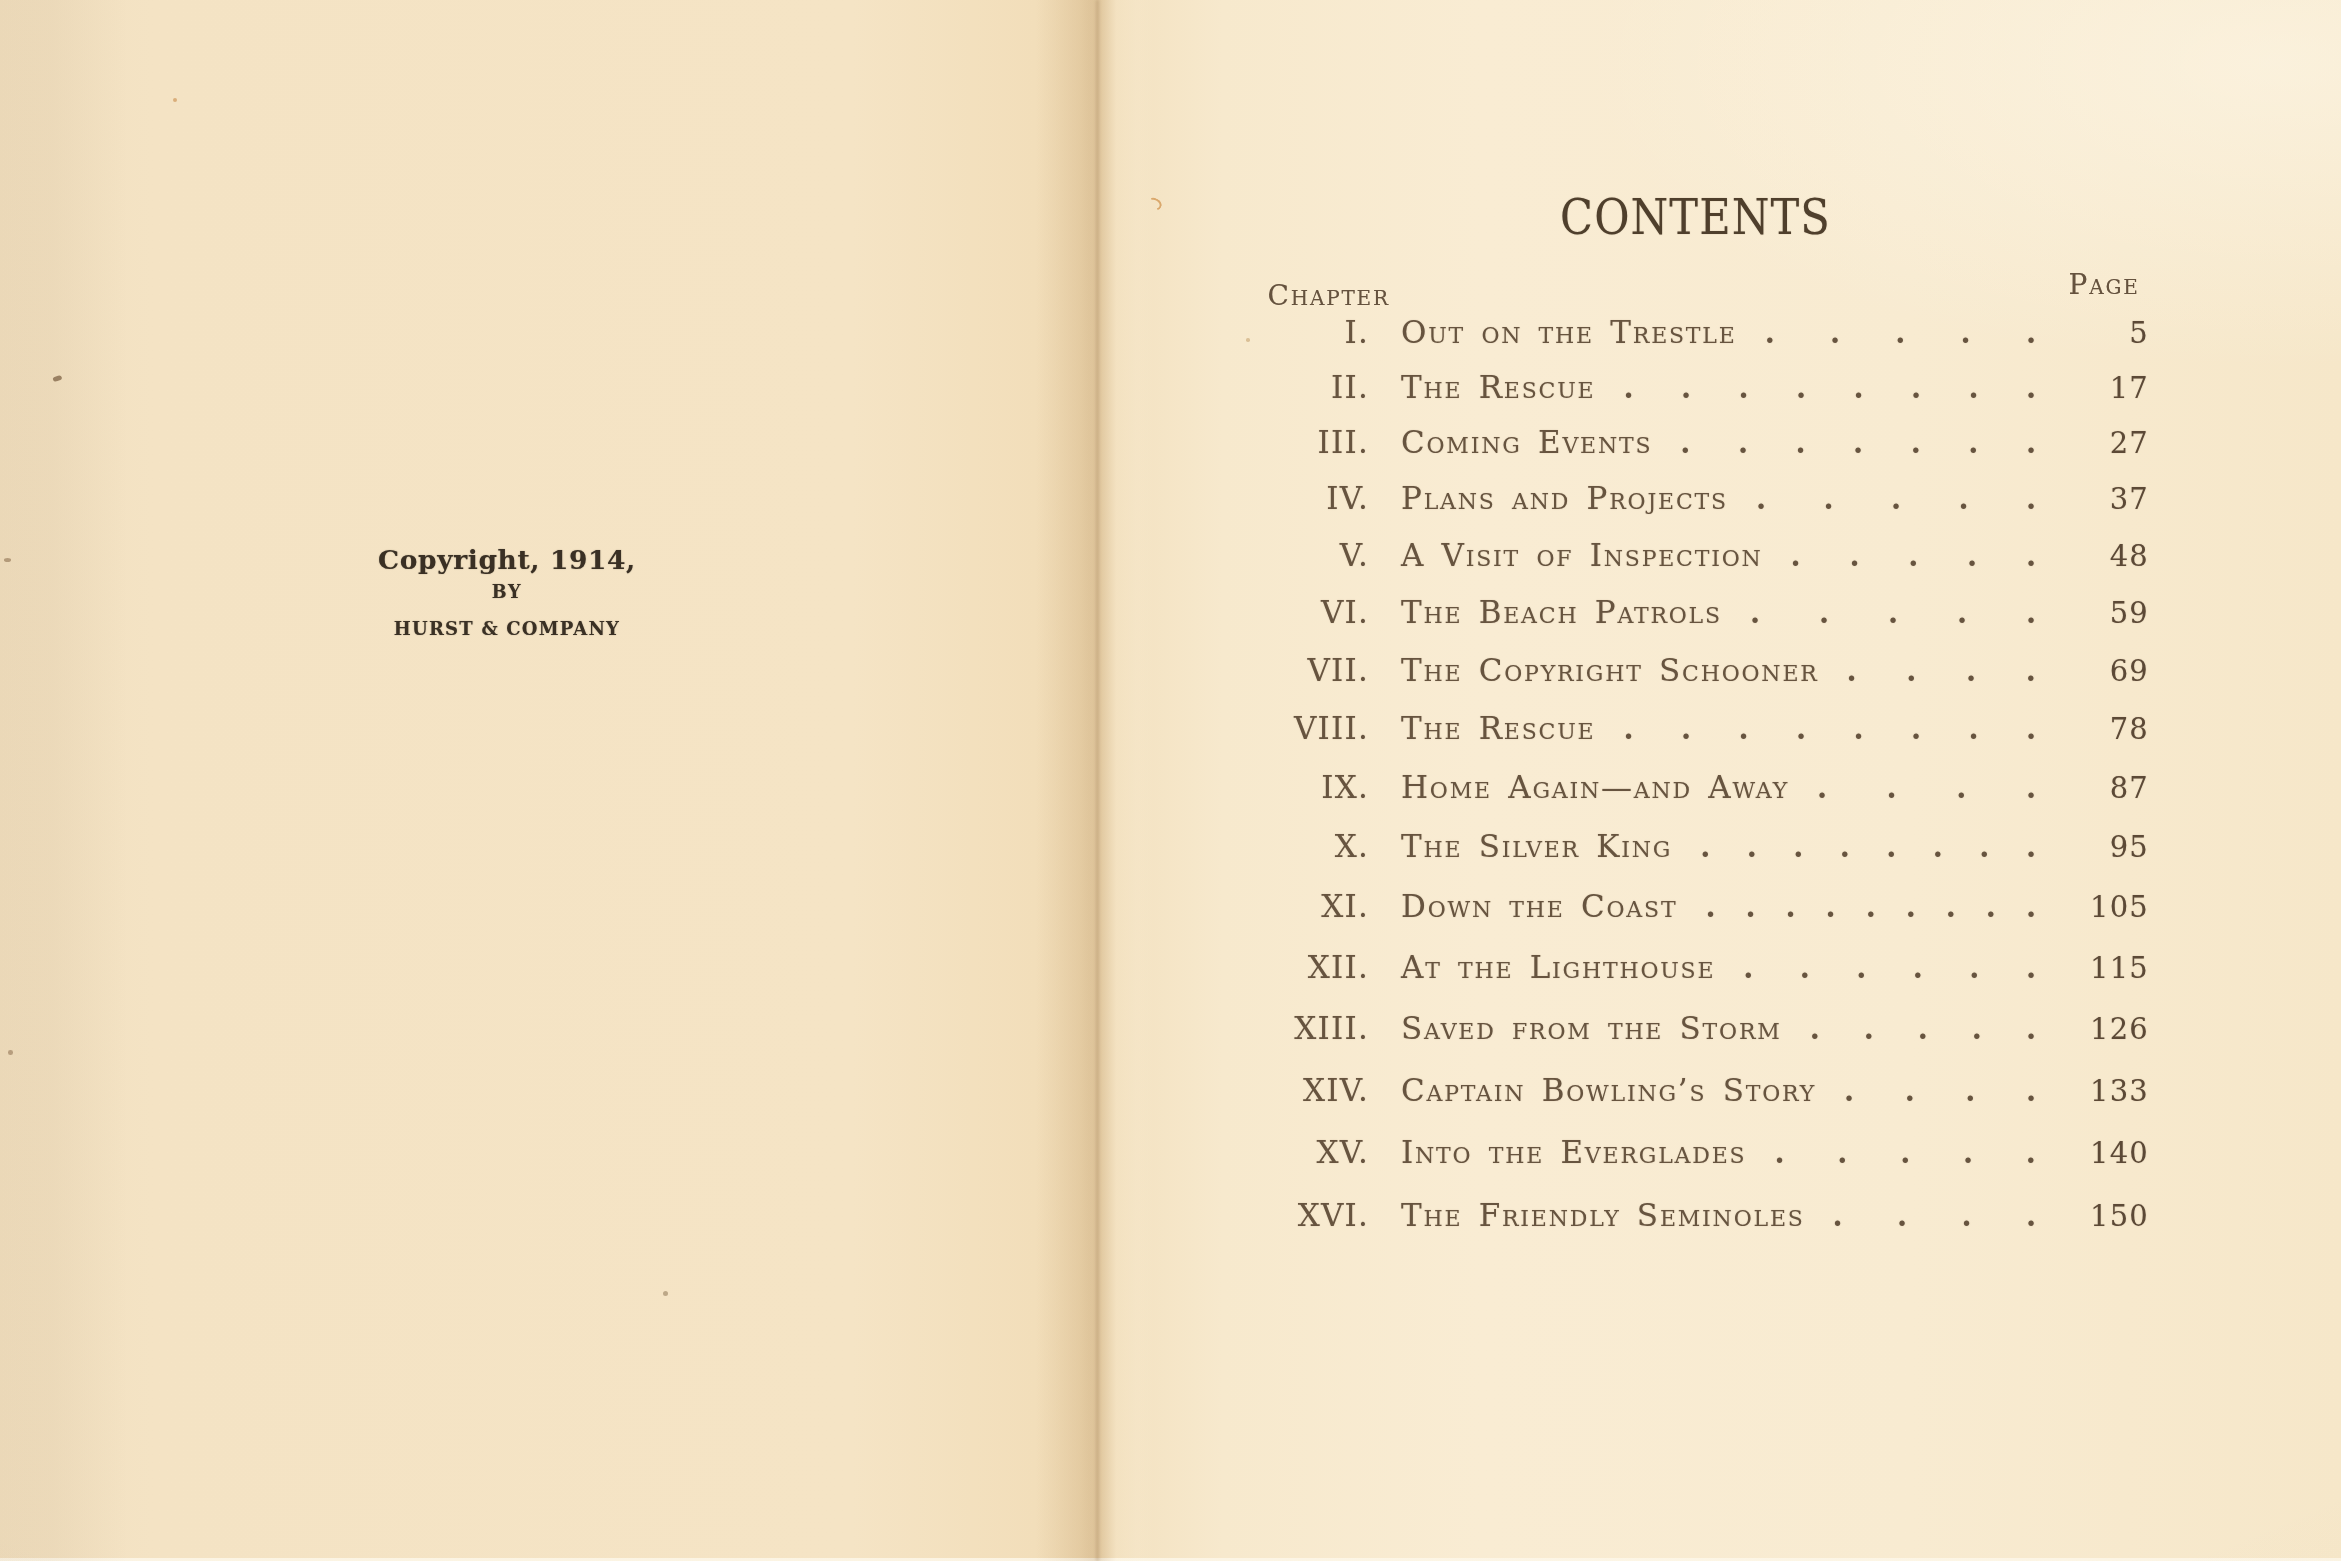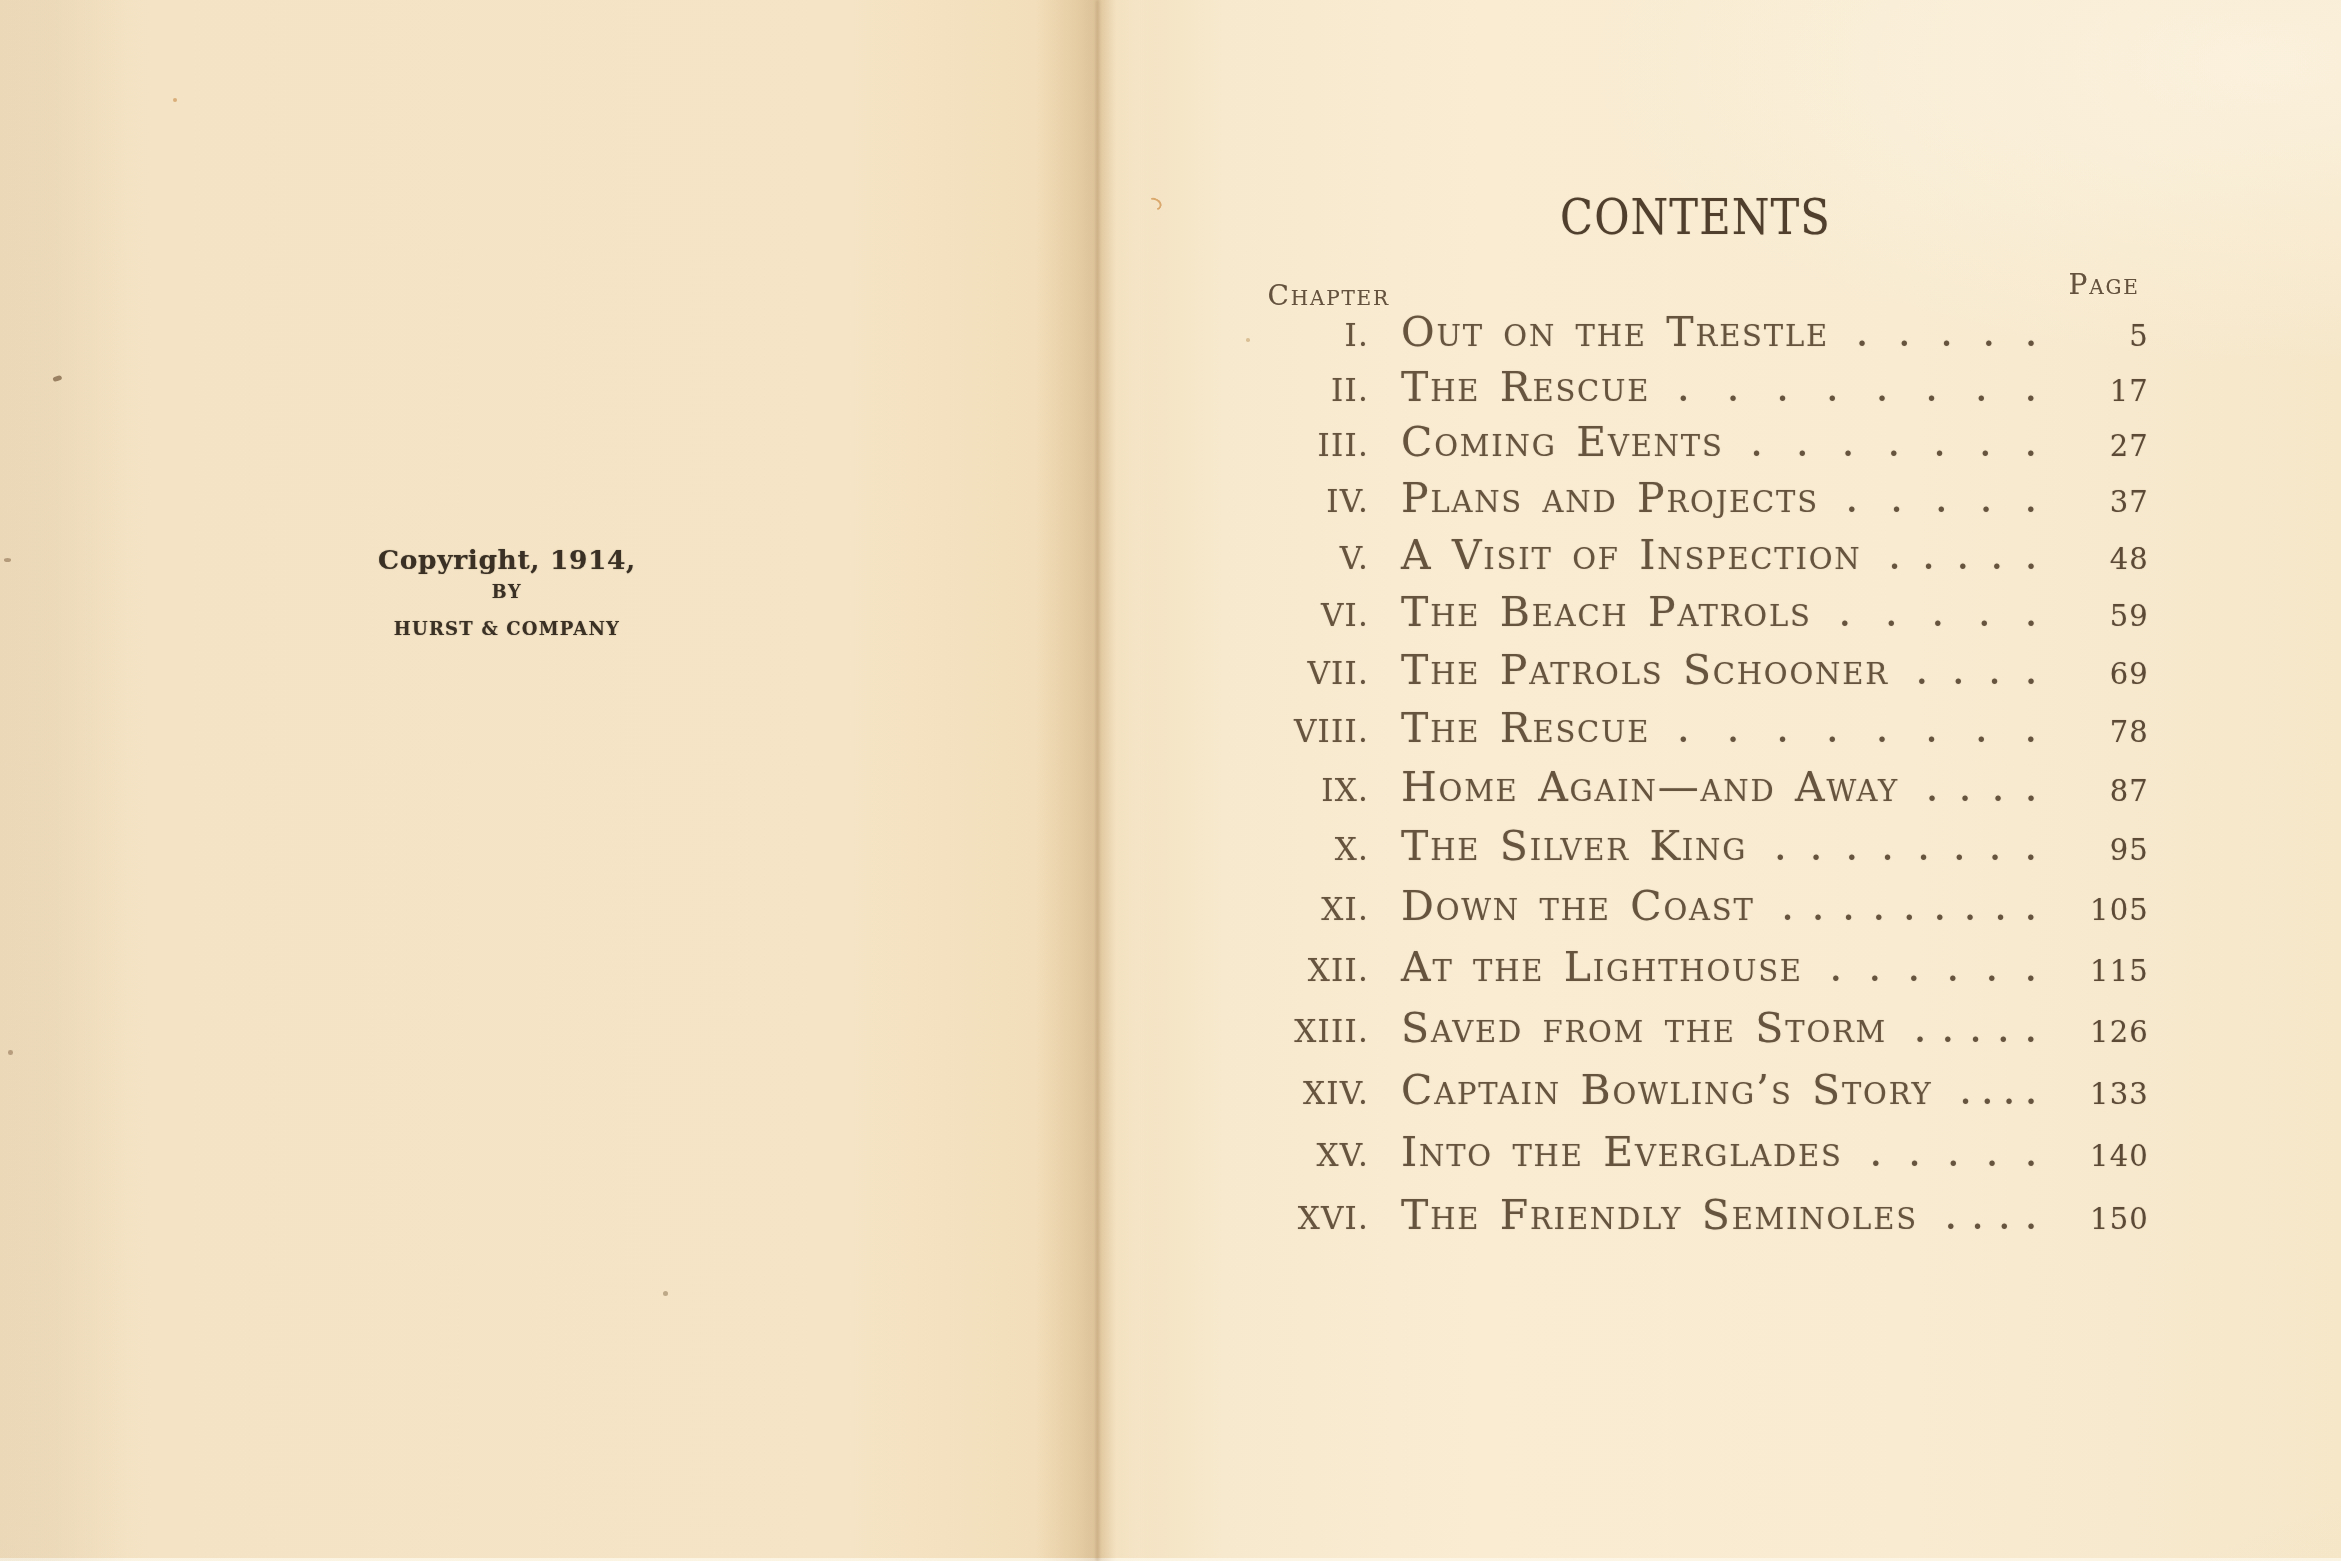--- a/index.html
+++ b/index.html
@@ -121,21 +121,21 @@
   .row .numeral {
     width: 105px;
     flex: 0 0 105px;
     text-align: right;
     font-size: 31px;
     letter-spacing: 1.2px;
     margin-right: 32px;
   }
   .row .title {
     font-variant-caps: small-caps;
-    font-size: 41px;
+    font-size: 31px;
     letter-spacing: 1.8px;
     word-spacing: 4.7px;
     white-space: nowrap;
   }
   .row .leaders {
     flex: 1 1 auto;
     display: flex;
     justify-content: space-between;
     margin: 0 25px 0 28px;
     font-size: 29px;
@@ -260,21 +260,21 @@
             <span class="dot">.</span>
             <span class="dot">.</span>
             <span class="dot">.</span>
             <span class="dot">.</span>
             <span class="dot">.</span>
           </span>
     <span class="pagenum">59</span>
   </div>
         <div class="row" style="top: 642px;">
     <span class="numeral">VII.</span>
-    <span class="title">The Patrols Schooner</span>
+    <span class="title">The Copyright Schooner</span>
     <span class="leaders">
             <span class="dot">.</span>
             <span class="dot">.</span>
             <span class="dot">.</span>
             <span class="dot">.</span>
           </span>
     <span class="pagenum">69</span>
   </div>
         <div class="row" style="top: 700px;">
     <span class="numeral">VIII.</span>

